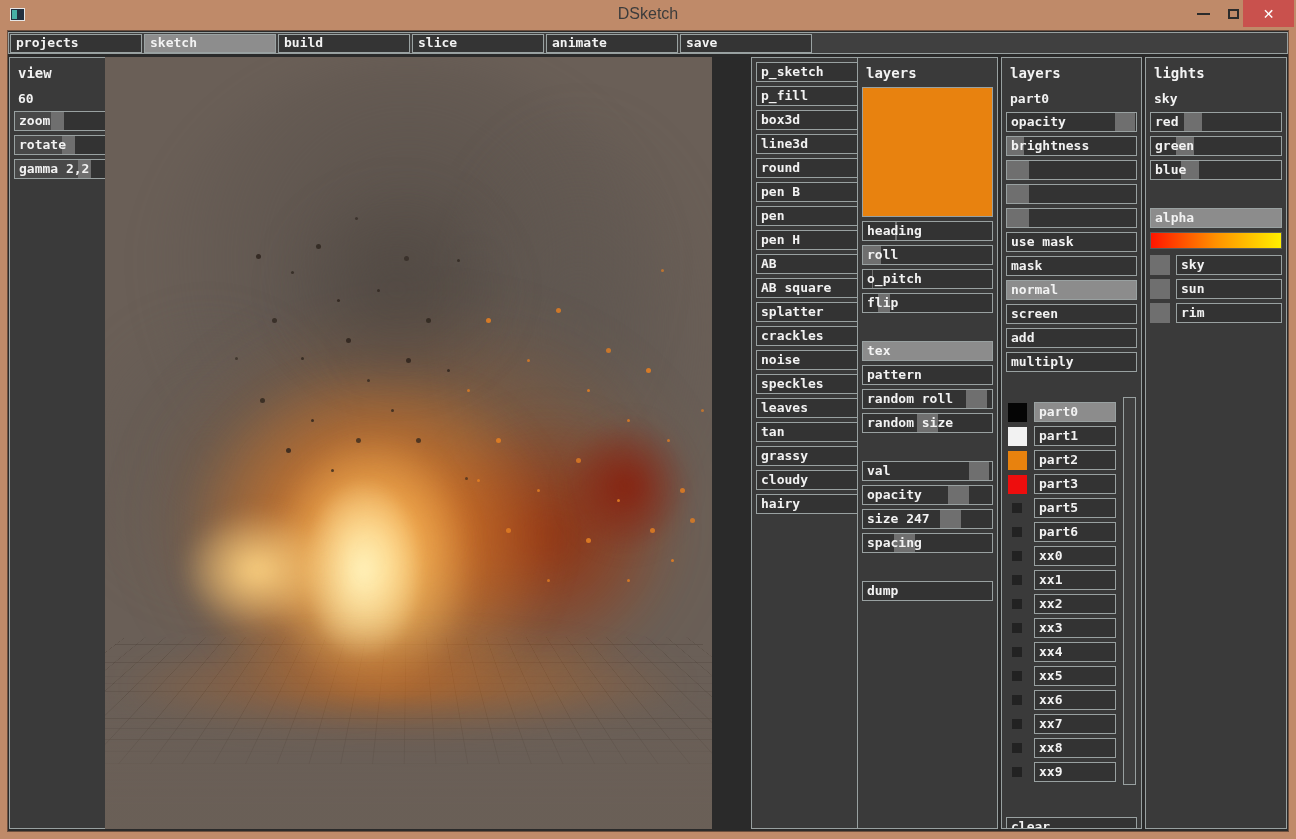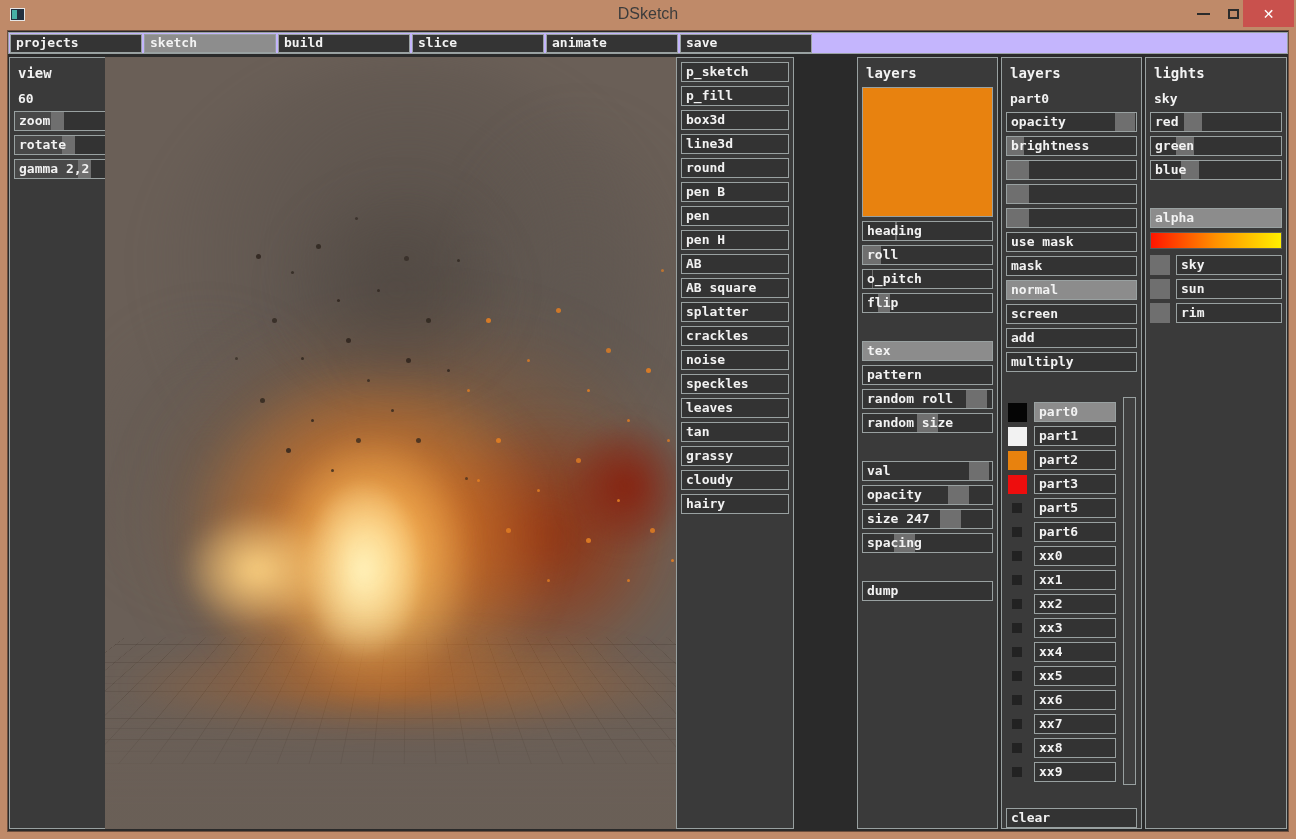--- a/index.html
+++ b/index.html
@@ -17,41 +17,41 @@
   .win-btn{position:absolute;top:0;height:27px;width:34px;display:flex;align-items:center;justify-content:center;cursor:default}
   #btn-min{left:1186px}
   #btn-max{left:1216px}
   #btn-close{left:1243px;width:51px;background:#c9514d}
   .dash-shape{width:13px;height:2px;background:#2b2b2b}
   .box-shape{width:11px;height:10px;border:2px solid #2b2b2b;box-sizing:border-box;background:transparent}
   .x-glyph{color:#fff;font:bold 14px "DejaVu Sans",sans-serif}
   
   .content{position:absolute;left:8px;top:31px;width:1280px;height:800px;background:#2a2a2a;outline:1px solid #6d4f3e}
   
-  .menubar{position:absolute;left:8px;top:32px;width:1280px;height:22px;background:#c4b5fd;border:1px solid #98a0a0;box-sizing:border-box;display:flex;gap:2px;padding:1px}
+  .menubar{position:absolute;left:8px;top:32px;width:1280px;height:22px;background:#404040;border:1px solid #98a0a0;box-sizing:border-box;display:flex;gap:2px;padding:1px}
   .tab{width:125px;height:17px;border:1px solid #9aa2a2;background:#343434;color:#f2f2f2;
     font-weight:bold;font-size:13px;line-height:16px;padding-left:5px;box-sizing:content-box;overflow:hidden}
   .tab.sel{background:#8d8d8d}
   
   .panel{position:absolute;background:#3a3a3a;border:1px solid #98a0a0;box-sizing:border-box;overflow:hidden}
   #view-panel  {left:9px;   top:57px;width:107px; height:772px}
-  #tools-panel {left:676px; top:57px;width:118px;height:772px}
+  #tools-panel {left:751px; top:57px;width:142px;height:772px}
   #brush-panel {left:857px; top:57px;width:141px;height:772px}
   #layers-panel{left:1001px;top:57px;width:141px;height:772px}
   #lights-panel{left:1145px;top:57px;width:142px;height:772px}
   .ptitle{color:#f2f2f2;font-weight:bold;font-size:14px;padding:7px 0 0 8px}
   .plabel{color:#f2f2f2;font-weight:bold;font-size:13px;padding:10px 0 0 8px}
   .btn,.slider{position:relative;margin:4px 4px 0 4px;height:20px;border:1px solid #99a1a1;background:#333333;
     color:#f2f2f2;font-weight:bold;font-size:13px;line-height:18px;padding-left:4px;box-sizing:border-box;overflow:hidden}
   .sel{background:#8c8c8c}
   .lbl{position:relative;z-index:2}
   .fill{position:absolute;left:0;top:0;bottom:0;background:#484848;z-index:0}
   .knob{position:absolute;top:0;bottom:0;background:#6f6f6f;z-index:1}
   .mt28{margin-top:28px}
-  .mt22{margin-top:24px}
+  .mt22{margin-top:33px}
   
   .brush-swatch{margin:6px 4px 0 4px;height:130px;border:1px solid #99a1a1;box-sizing:border-box}
   
   .layer-list{position:relative;margin-top:28px}
   .lrow{display:flex;align-items:center;height:24px;padding-left:6px;box-sizing:border-box}
   .lswatch{width:19px;height:19px;flex:0 0 19px;margin-right:7px;position:relative}
   .lswatch.small{background:transparent !important}
   .lswatch.small::after{content:"";position:absolute;left:4px;top:4px;width:10px;height:10px;background:#222222}
   .lbtn{width:82px;height:20px;border:1px solid #99a1a1;background:#333333;color:#f2f2f2;
     font-weight:bold;font-size:13px;line-height:18px;padding-left:4px;box-sizing:border-box;overflow:hidden}

